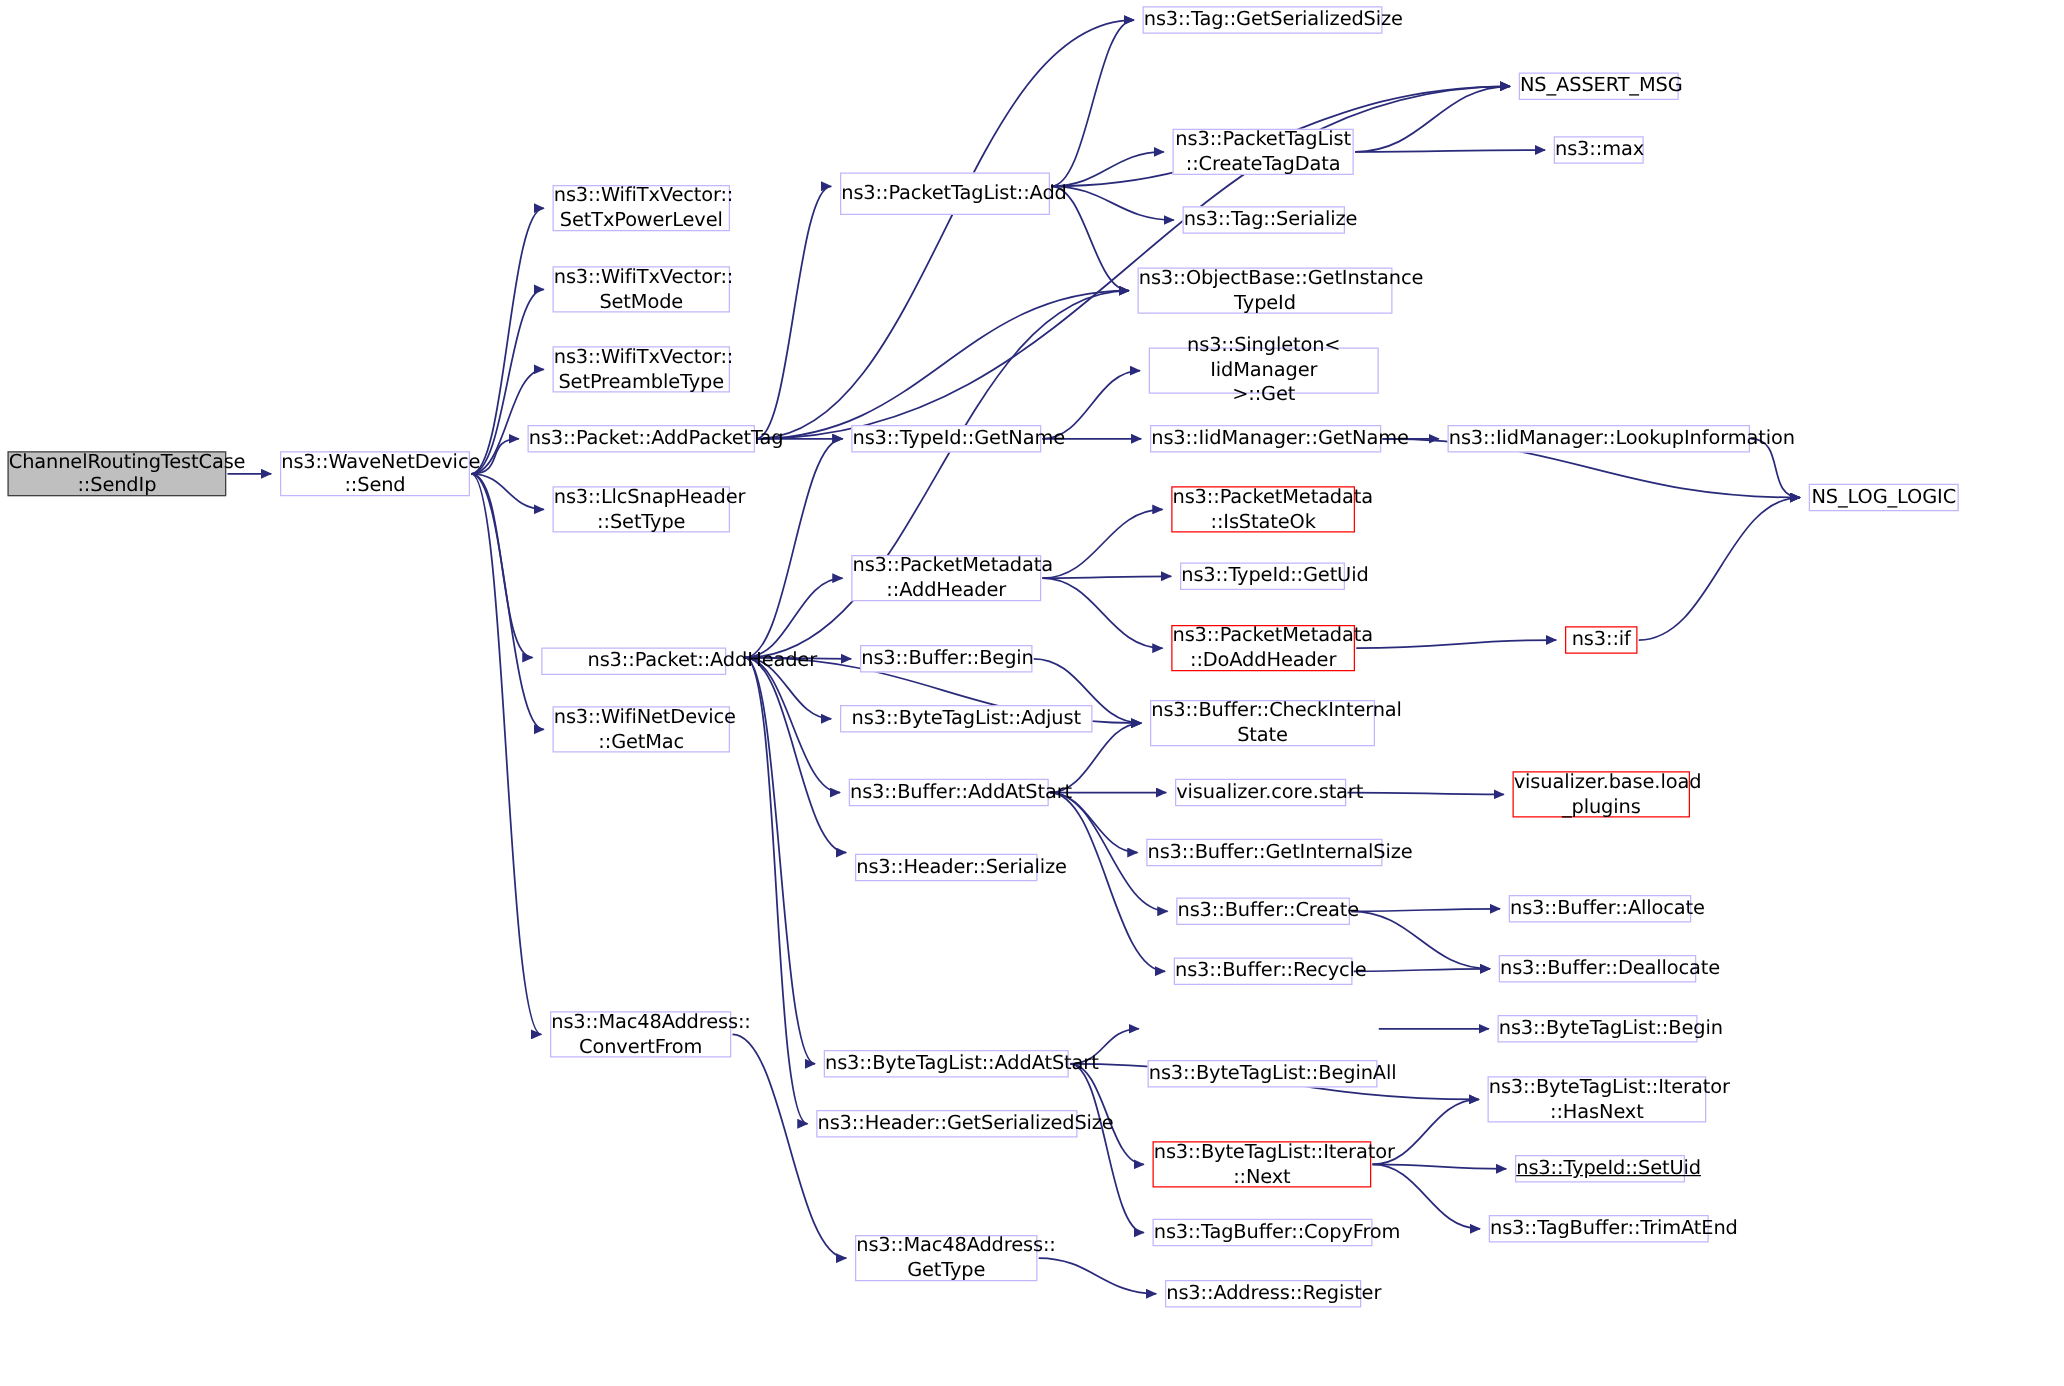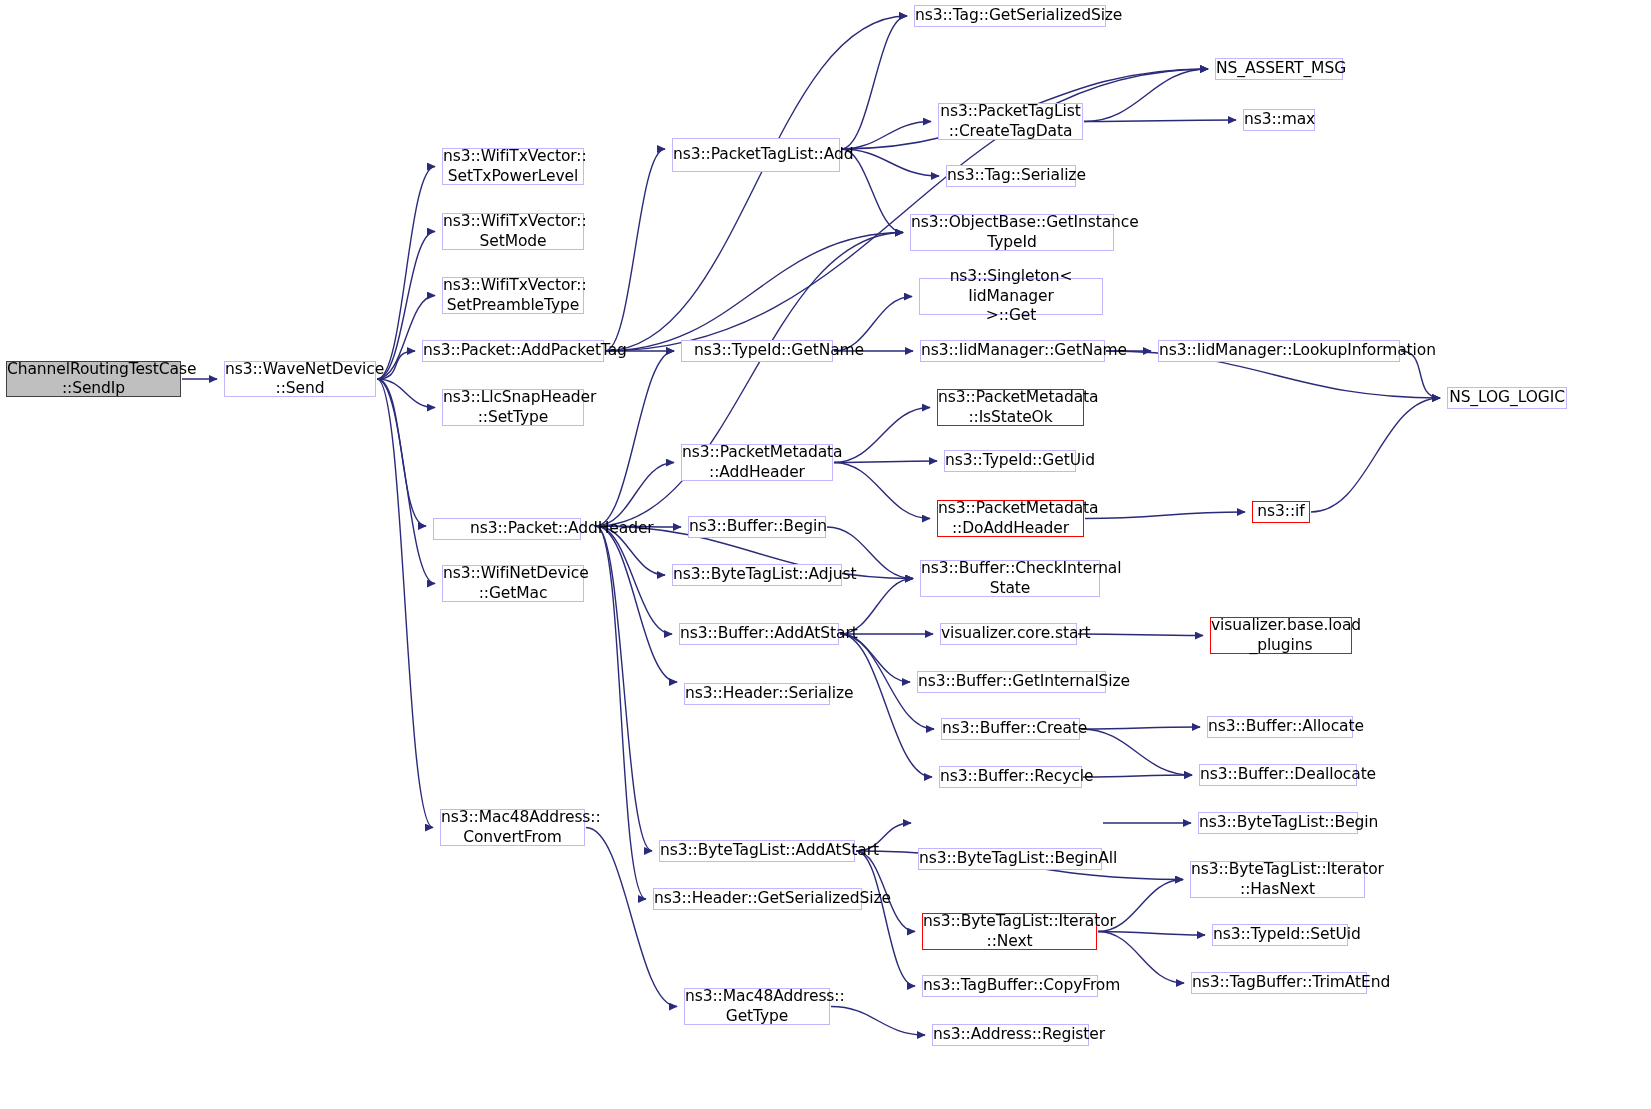--- a/index.html
+++ b/index.html
@@ -124,25 +124,25 @@
 SetPreambleType</span></div>
       <div class="node" style="left: 422px; top: 340px; width: 182px; height: 22px;"><span>ns3::Packet::AddPacketTag</span></div>
       <div class="node" style="left: 442px; top: 389px; width: 142px; height: 37px;"><span>ns3::LlcSnapHeader
 ::SetType</span></div>
       <div class="node" style="left: 433px; top: 518px; width: 148px; height: 22px; padding-left: 36px;"><span>ns3::Packet::AddHeader</span></div>
       <div class="node" style="left: 442px; top: 565px; width: 142px; height: 37px;"><span>ns3::WifiNetDevice
 ::GetMac</span></div>
       <div class="node" style="left: 440px; top: 809px; width: 145px; height: 37px;"><span>ns3::Mac48Address::
 ConvertFrom</span></div>
       <div class="node" style="left: 672px; top: 138px; width: 168px; height: 34px;"><span>ns3::PacketTagList::Add</span></div>
-      <div class="node" style="left: 681px; top: 340px; width: 152px; height: 22px; padding-left: 12px;"><span>ns3::TypeId::GetName</span></div>
+      <div class="node" style="left: 681px; top: 340px; width: 152px; height: 22px;"><span>ns3::TypeId::GetName</span></div>
       <div class="node" style="left: 681px; top: 444px; width: 152px; height: 37px;"><span>ns3::PacketMetadata
 ::AddHeader</span></div>
       <div class="node" style="left: 688px; top: 516px; width: 138px; height: 22px;"><span>ns3::Buffer::Begin</span></div>
-      <div class="node" style="left: 672px; top: 564px; width: 170px; height: 22px;"><span>ns3::ByteTagList::Adjust</span></div>
+      <div class="node" style="left: 672px; top: 564px; width: 202px; height: 22px;"><span>ns3::ByteTagList::Adjust</span></div>
       <div class="node" style="left: 679px; top: 623px; width: 160px; height: 22px;"><span>ns3::Buffer::AddAtStart</span></div>
       <div class="node" style="left: 684px; top: 683px; width: 146px; height: 22px;"><span>ns3::Header::Serialize</span></div>
       <div class="node" style="left: 659px; top: 840px; width: 196px; height: 22px;"><span>ns3::ByteTagList::AddAtStart</span></div>
       <div class="node" style="left: 653px; top: 888px; width: 209px; height: 22px;"><span>ns3::Header::GetSerializedSize</span></div>
       <div class="node" style="left: 684px; top: 988px; width: 146px; height: 37px;"><span>ns3::Mac48Address::
 GetType</span></div>
       <div class="node" style="left: 914px; top: 5px; width: 192px; height: 22px;"><span>ns3::Tag::GetSerializedSize</span></div>
       <div class="node" style="left: 938px; top: 103px; width: 145px; height: 37px;"><span>ns3::PacketTagList
 ::CreateTagData</span></div>
       <div class="node" style="left: 946px; top: 165px; width: 130px; height: 22px;"><span>ns3::Tag::Serialize</span></div>
@@ -172,16 +172,16 @@
       <div class="node" style="left: 1158px; top: 340px; width: 242px; height: 22px;"><span>ns3::IidManager::LookupInformation</span></div>
       <div class="node" style="left: 1447px; top: 387px; width: 120px; height: 22px;"><span>NS_LOG_LOGIC</span></div>
       <div class="node alert" style="left: 1252px; top: 501px; width: 58px; height: 22px;"><span>ns3::if</span></div>
       <div class="node alert" style="left: 1210px; top: 617px; width: 142px; height: 37px;"><span>visualizer.base.load
 _plugins</span></div>
       <div class="node" style="left: 1207px; top: 716px; width: 146px; height: 22px;"><span>ns3::Buffer::Allocate</span></div>
       <div class="node" style="left: 1199px; top: 764px; width: 158px; height: 22px;"><span>ns3::Buffer::Deallocate</span></div>
       <div class="node" style="left: 1198px; top: 812px; width: 160px; height: 22px;"><span>ns3::ByteTagList::Begin</span></div>
       <div class="node" style="left: 1190px; top: 861px; width: 175px; height: 37px;"><span>ns3::ByteTagList::Iterator
 ::HasNext</span></div>
-      <div class="node" style="left: 1212px; top: 924px; width: 136px; height: 22px;"><span>ns3::TypeId::SetUid</span></div>
+      <div class="node" style="left: 1212px; top: 924px; width: 136px; height: 22px; text-decoration: underline;"><span>ns3::TypeId::SetUid</span></div>
       <div class="node" style="left: 1191px; top: 972px; width: 176px; height: 22px;"><span>ns3::TagBuffer::TrimAtEnd</span></div>
     </div>
 </div>
 
 </body></html>

